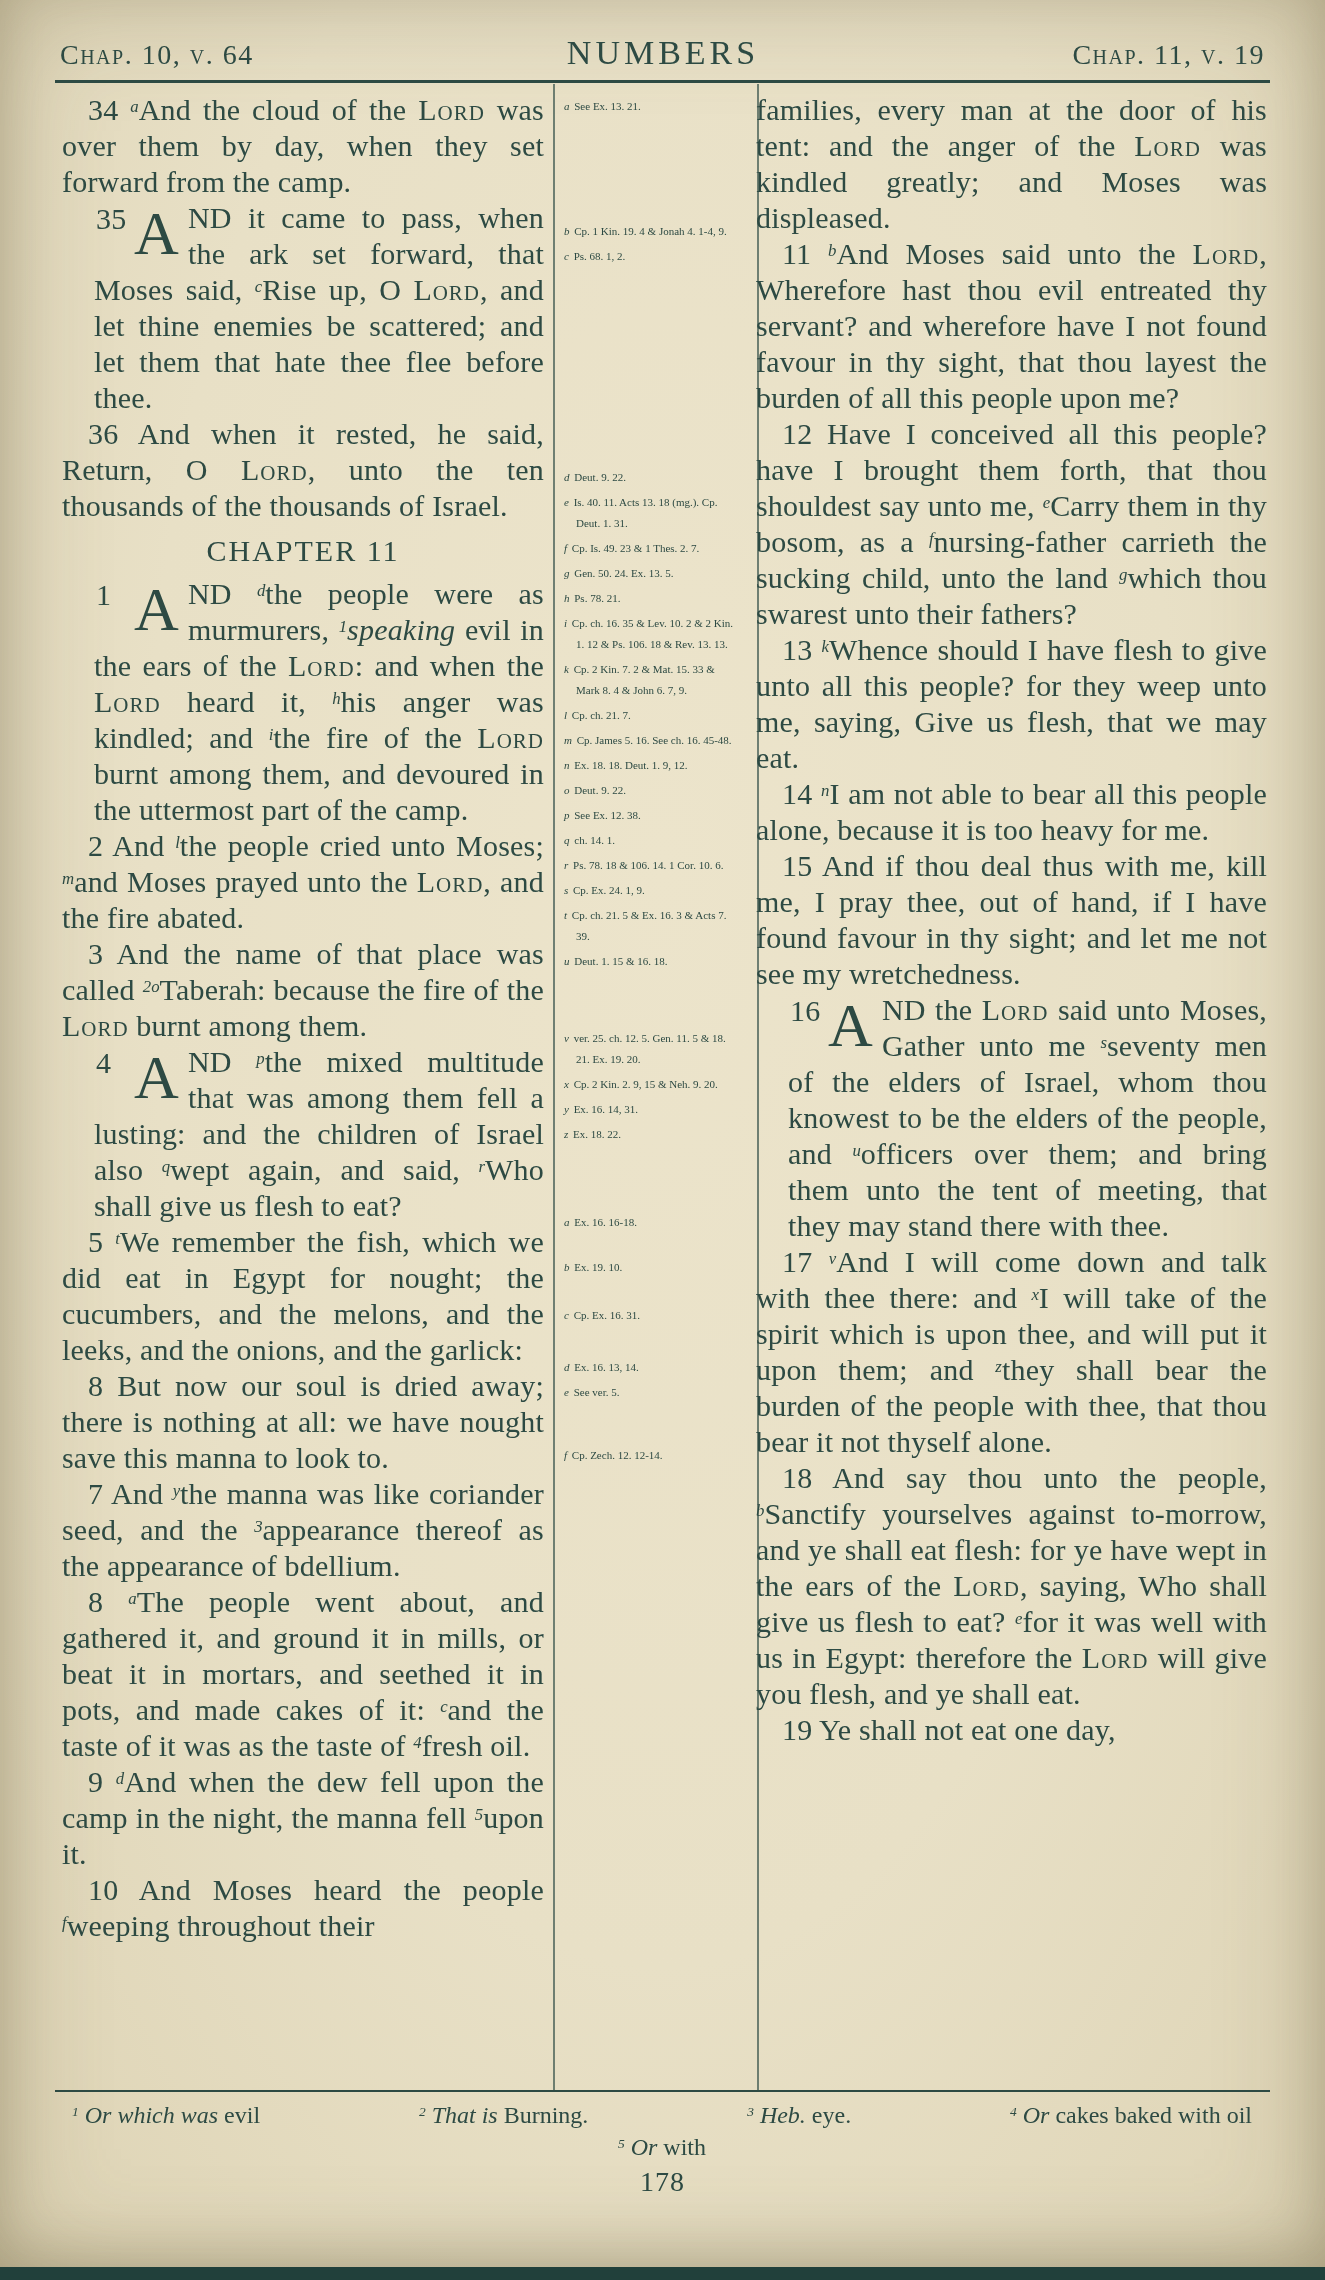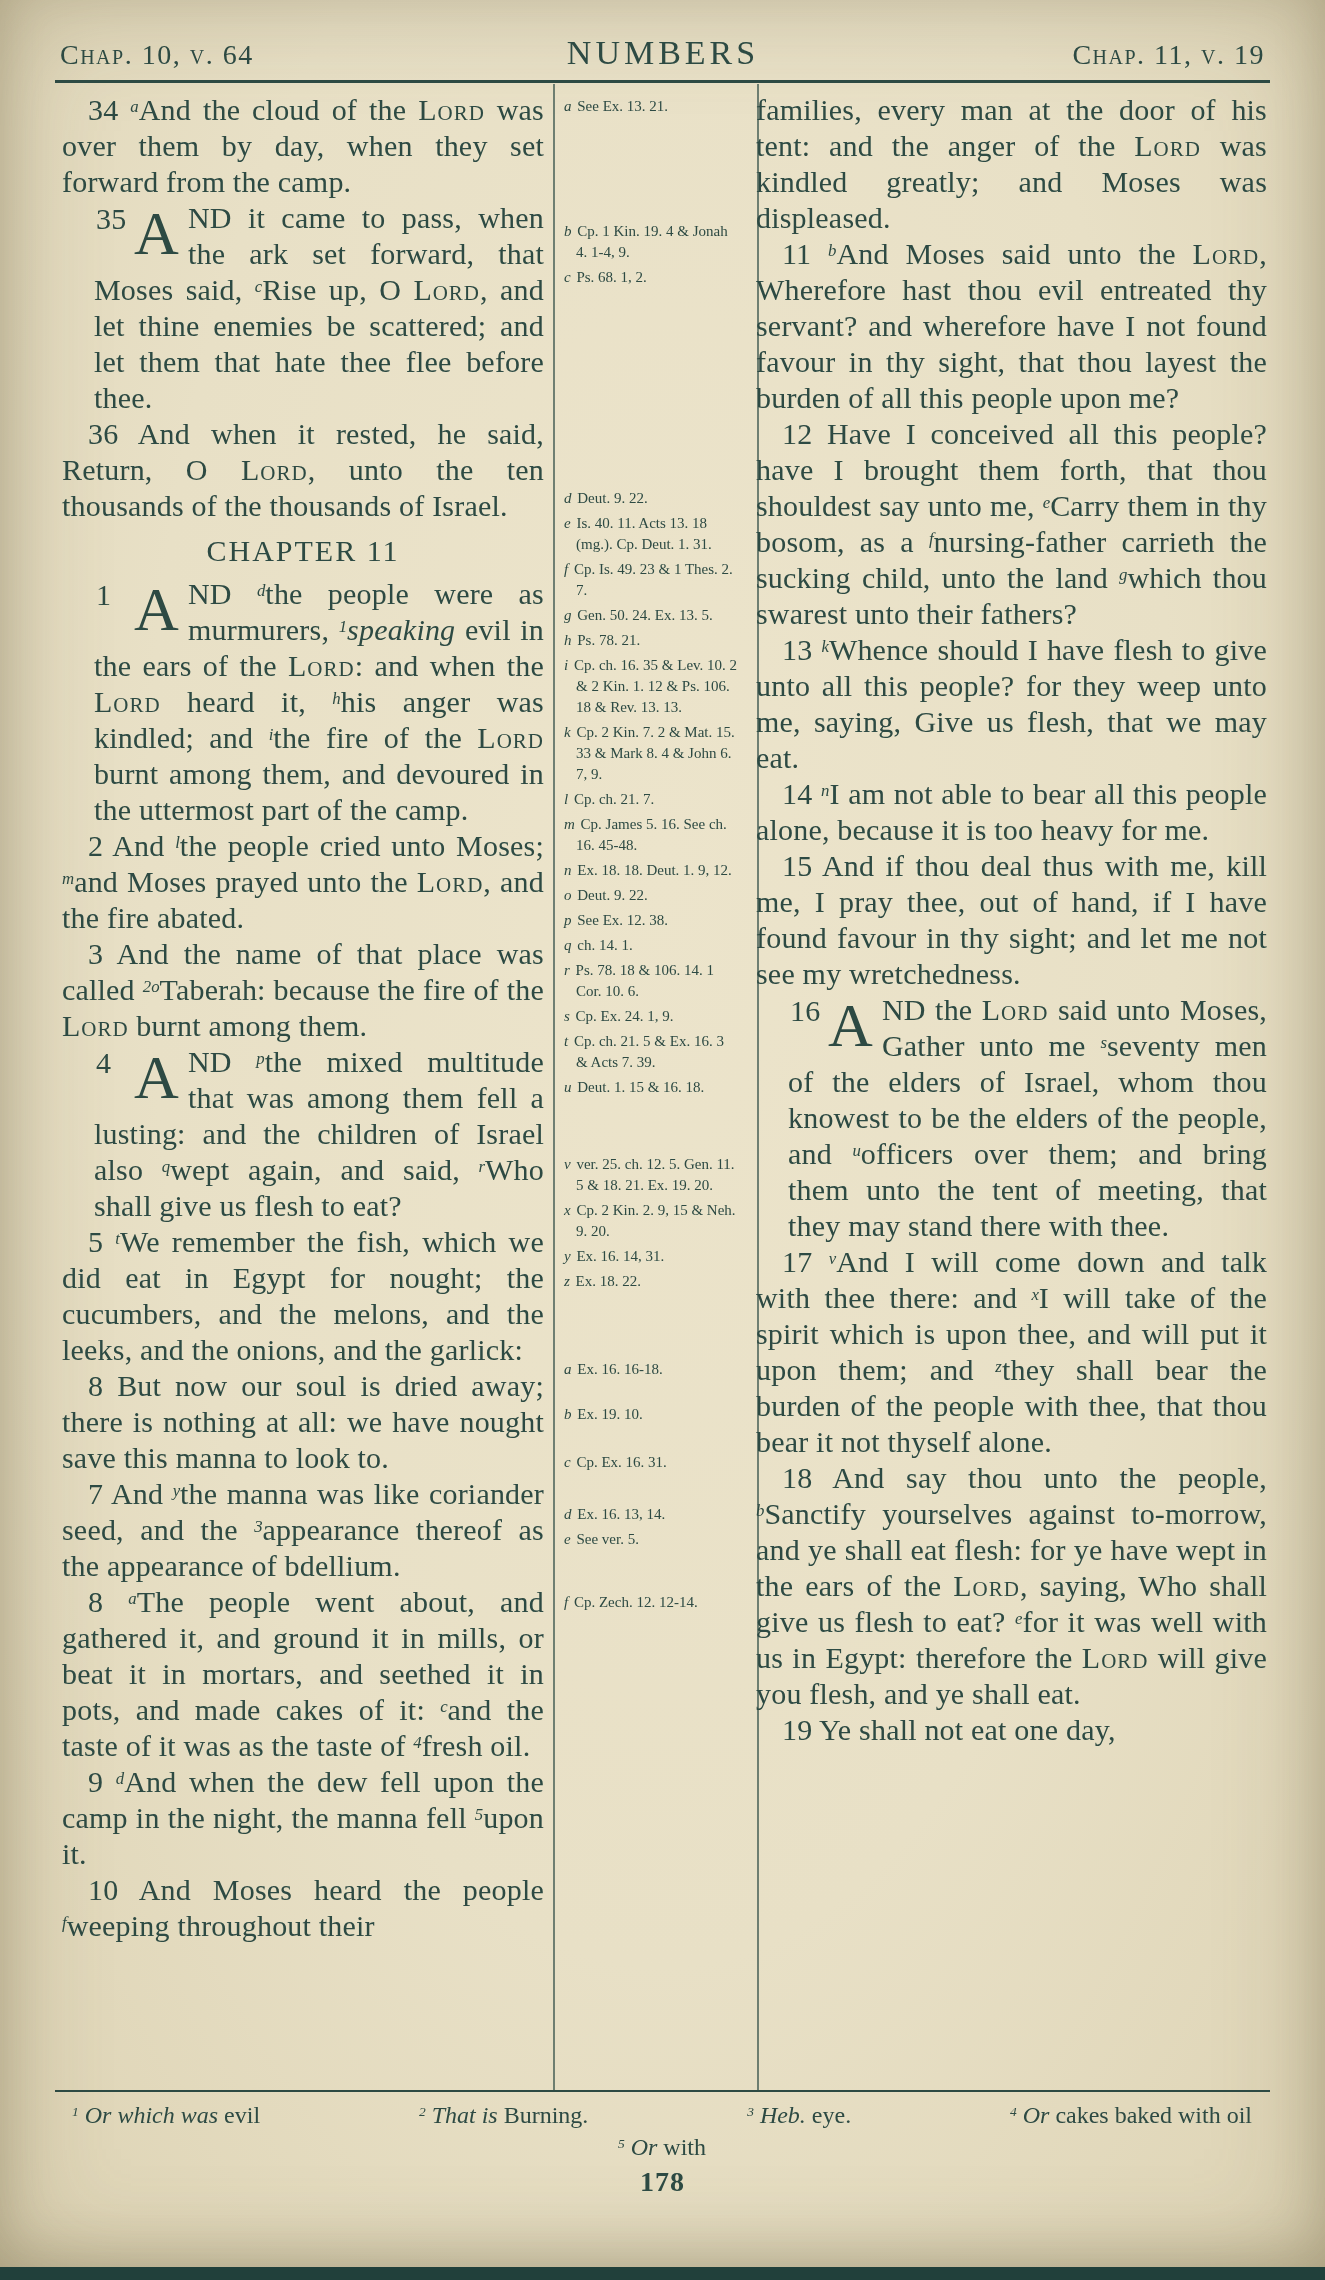--- a/index.html
+++ b/index.html
@@ -24,21 +24,21 @@
   .rule{position:absolute;left:55px;width:1215px;background:var(--ink,#2d4a43);}
   .rule-top{top:80px;height:3px;}
   .rule-bottom{top:2090px;height:2px;}
   .vrule{position:absolute;top:84px;height:2006px;width:2px;background:rgba(45,74,67,.65);}
   .vrule-left{left:553px;}
   .vrule-right{left:757px;}
   
   .columns{position:absolute;left:62px;top:92px;width:1205px;height:1994px;overflow:hidden;display:flex;}
   .col{box-sizing:border-box;}
   .col-left{width:482px;}
-  .col-refs{width:204px;padding:2px 10px 0 20px;font-size:15px;line-height:21px;}
+  .col-refs{width:204px;padding:2px 10px 0 20px;font-size:11px;line-height:21px;}
   .col-right{flex:1;padding-left:8px;}
   .para{
     margin:0;
     font-size:30px;line-height:36px;
     text-align:justify;
     text-indent:26px;
     letter-spacing:.2px;
   }
   .para.noindent{text-indent:0;}
   .para.drop{position:relative;text-indent:0;margin-left:32px;}
@@ -64,21 +64,21 @@
   .g4{margin-top:56px;}
   .g5{margin-top:67px;}
   .g6{margin-top:24px;}
   .g7{margin-top:27px;}
   .g8{margin-top:31px;}
   .g9{margin-top:42px;}
   
   .footnotes{position:absolute;top:2100px;left:72px;width:1180px;font-size:24px;line-height:30px;}
   .fn-row{display:flex;justify-content:space-between;}
   .fn-center{text-align:center;margin-top:2px;}
-  .page-number{position:absolute;top:2166px;left:0;width:100%;text-align:center;font-size:28px;letter-spacing:1px;font-weight:bold;}
+  .page-number{position:absolute;top:2166px;left:0;width:100%;text-align:center;font-size:28px;letter-spacing:1px;}
   .bottom-edge{position:absolute;bottom:0;left:0;width:100%;height:13px;background:var(--edge,#21403b);}
 </style>
 </head>
 <body>
 
 <div class="page" style="--ink: #2d4a43; --paper: #e8e0c6; --edge: #21403b;">
 
   <div class="header">
     <span class="rh-side">Chap. 10, v. 64</span>
     <span class="rh-title">NUMBERS</span>

